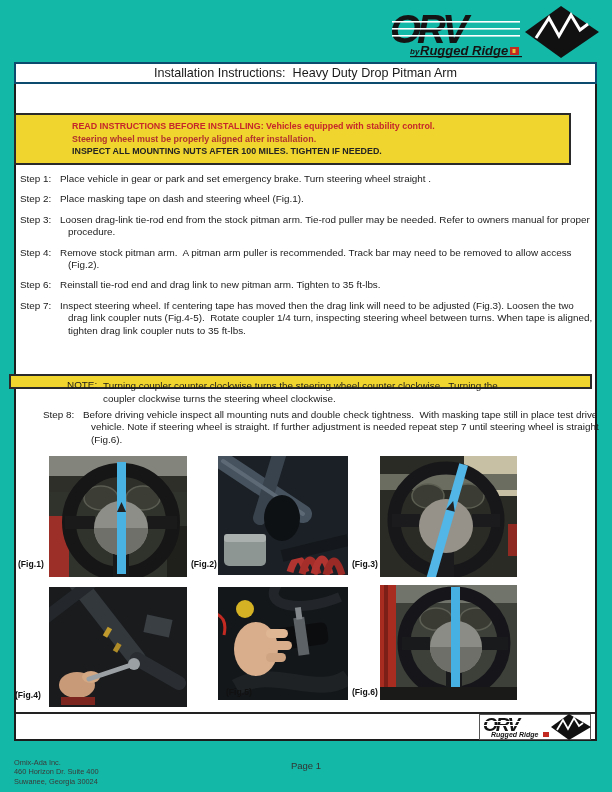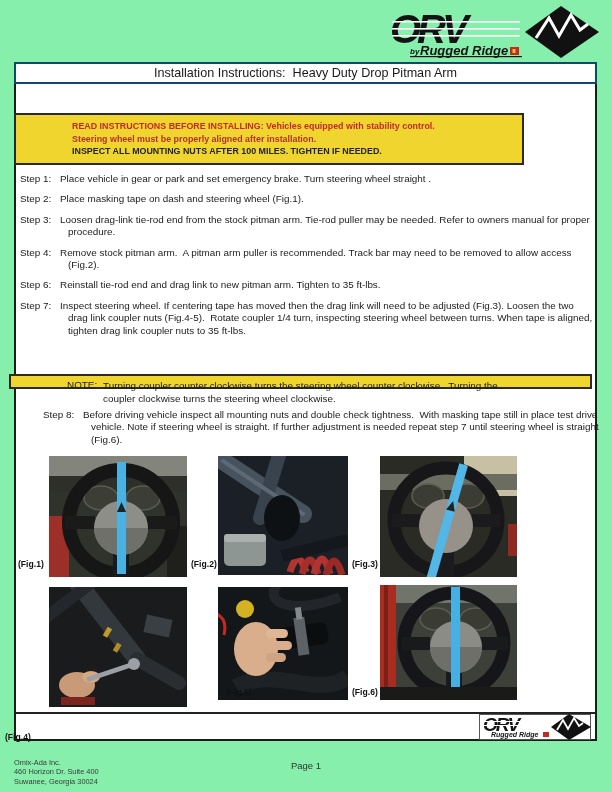--- a/index.html
+++ b/index.html
@@ -1,30 +1,30 @@
 <!DOCTYPE html>
 <html><head>
 <meta charset="utf-8">
 <style>
   * { margin:0; padding:0; box-sizing:border-box; }
   html,body { background:#e8e8e8; }
   body { font-family:"Liberation Sans", sans-serif; }
   .page {
-    position:relative; width:612px; height:792px; background:#86efac;
+    position:relative; width:612px; height:792px; background:#14b8a6;
     margin:0 auto; overflow:hidden; color:#1a1a1a;
   }
   
   .logo-top { position:absolute; left:384px; top:6px; width:216px; height:52px; }
   
   .main-box { position:absolute; left:14px; top:62px; width:583px; height:679px;
     border:2px solid #1c1c1c; background:#fff; }
   .title-row { position:absolute; left:14px; top:62px; width:583px; height:22px;
     border:2px solid #0c4a6e; border-bottom-width:2px; display:flex; align-items:center; justify-content:center; }
   .title-row span { font-size:12.6px; white-space:pre; color:#1a1a1a; }
-  .warning-box { position:absolute; left:14px; top:113px; width:510px; height:52px;
+  .warning-box { position:absolute; left:14px; top:113px; width:557px; height:52px;
     background:#f0d52e; border:2px solid #2a2a2a; padding:5px 8px 0 56px; }
   .warning-box div { font-size:8.9px; font-weight:bold; line-height:12.6px; }
   .warn-1 { color:#c5272a; }
   .warn-2 { color:#b2332e; }
   .warn-3 { color:#242424; }
   
   .steps { position:absolute; left:20px; top:173px; width:574px; }
   .step { display:flex; margin-bottom:8px; }
   .step-label { flex:0 0 40px; font-size:9.9px; line-height:12.4px; }
   .step-text { flex:1; font-size:9.9px; line-height:12.4px; padding-left:8px;
@@ -222,21 +222,21 @@
       <circle cx="76" cy="62" r="26" fill="#8c8c86"></circle>
       <path d="M50,62 a26,26 0 0 0 52,0 z" fill="#6f6f69"></path>
       <rect x="71" y="2" width="9" height="110" fill="#46b0e2"></rect>
       <rect y="102" width="137" height="13" fill="#1a1a18"></rect>
     </svg>
   </div>
 
   <div class="fig-label" style="left:18px;  top:559px;">(Fig.1)</div>
   <div class="fig-label" style="left:191px; top:559px;">(Fig.2)</div>
   <div class="fig-label" style="left:352px; top:559px;">(Fig.3)</div>
-  <div class="fig-label" style="left:5px;  top:690px;margin-top:42px;">(Fig.4)</div>
+  <div class="fig-label" style="left:15px;  top:690px;">(Fig.4)</div>
   <div class="fig-label" style="left:183px; top:687px;margin-left:43px;">(Fig.5)</div>
   <div class="fig-label" style="left:352px; top:687px;">(Fig.6)</div>
 
   <div class="footer-line"></div>
   <div class="footer-address">
     <div>Omix-Ada Inc.</div>
     <div>460 Horizon Dr. Suite 400</div>
     <div>Suwanee, Georgia 30024</div>
   </div>
   <div class="footer-logo">

